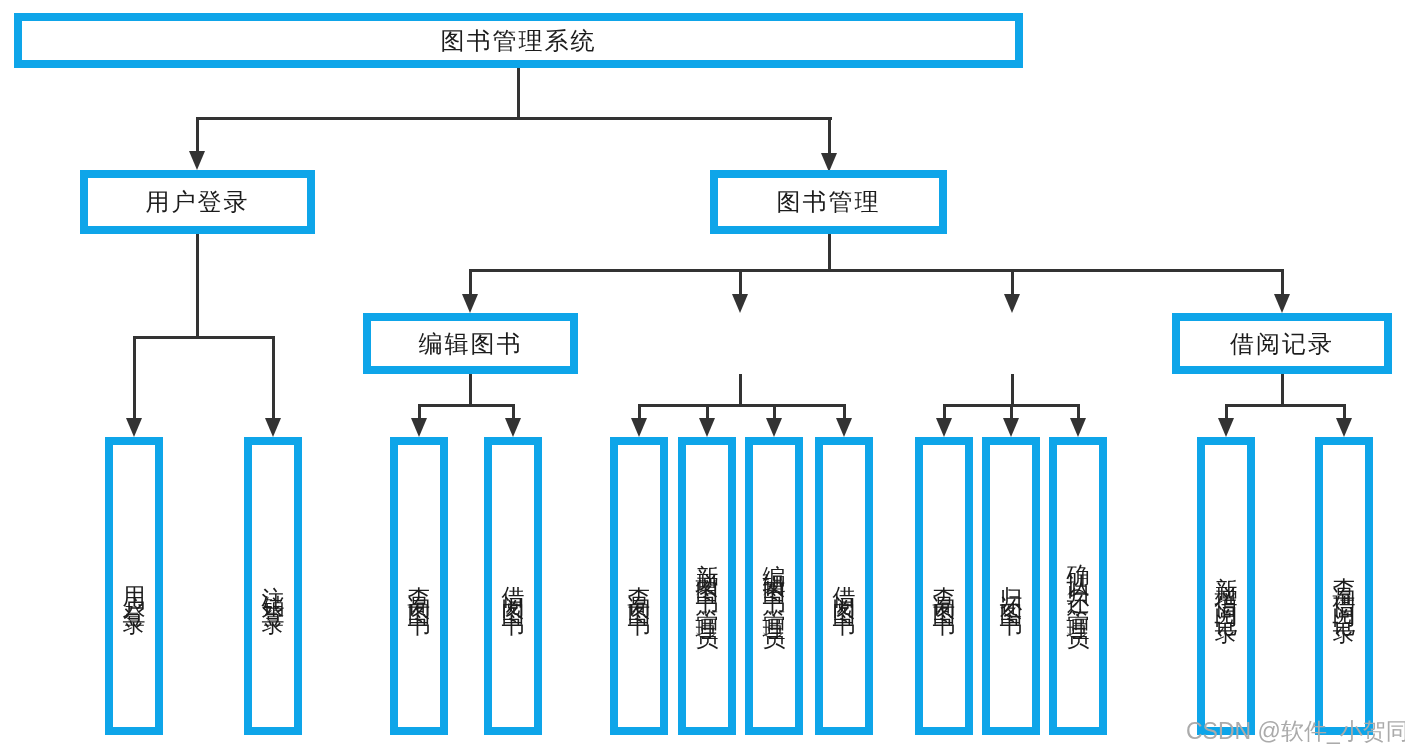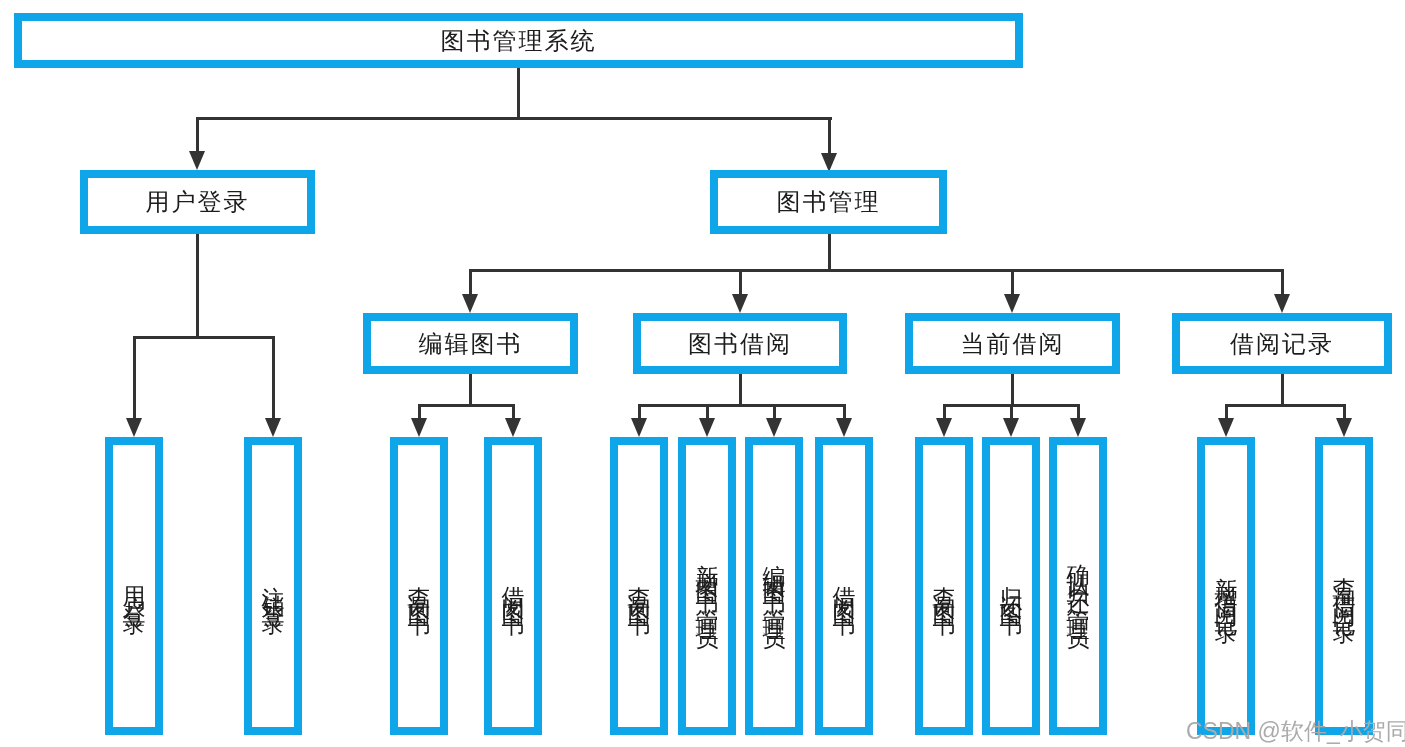--- a/index.html
+++ b/index.html
@@ -90,26 +90,20 @@
   <i class="vl" style="left:738.5px;top:268.5px;height:27px"></i>
   <i class="tri" style="left:732px;top:294px"></i>
   <i class="vl" style="left:1010.5px;top:268.5px;height:27px"></i>
   <i class="tri" style="left:1004px;top:294px"></i>
   <i class="vl" style="left:1280.5px;top:268.5px;height:27px"></i>
   <i class="tri" style="left:1274px;top:294px"></i>
 
   <div class="box hbox" style="left:363px;top:313px;width:215px;height:61px">
     <span>编辑图书</span>
   </div>
-  <div class="box hbox" style="left:633px;top:313px;width:214px;height:61px">
-    <span>图书借阅</span>
-  </div>
-  <div class="box hbox" style="left:905px;top:313px;width:215px;height:61px">
-    <span>当前借阅</span>
-  </div>
   <div class="box hbox" style="left:1172px;top:313px;width:220px;height:61px">
     <span>借阅记录</span>
   </div>
 
   <i class="vl" style="left:468.5px;top:374px;height:32px"></i>
   <i class="hl" style="left:417.5px;top:403.5px;width:97px"></i>
   <i class="vl" style="left:417.5px;top:403.5px;height:16px"></i>
   <i class="tri" style="left:411px;top:418px"></i>
   <i class="vl" style="left:511.5px;top:403.5px;height:16px"></i>
   <i class="tri" style="left:505px;top:418px"></i>

